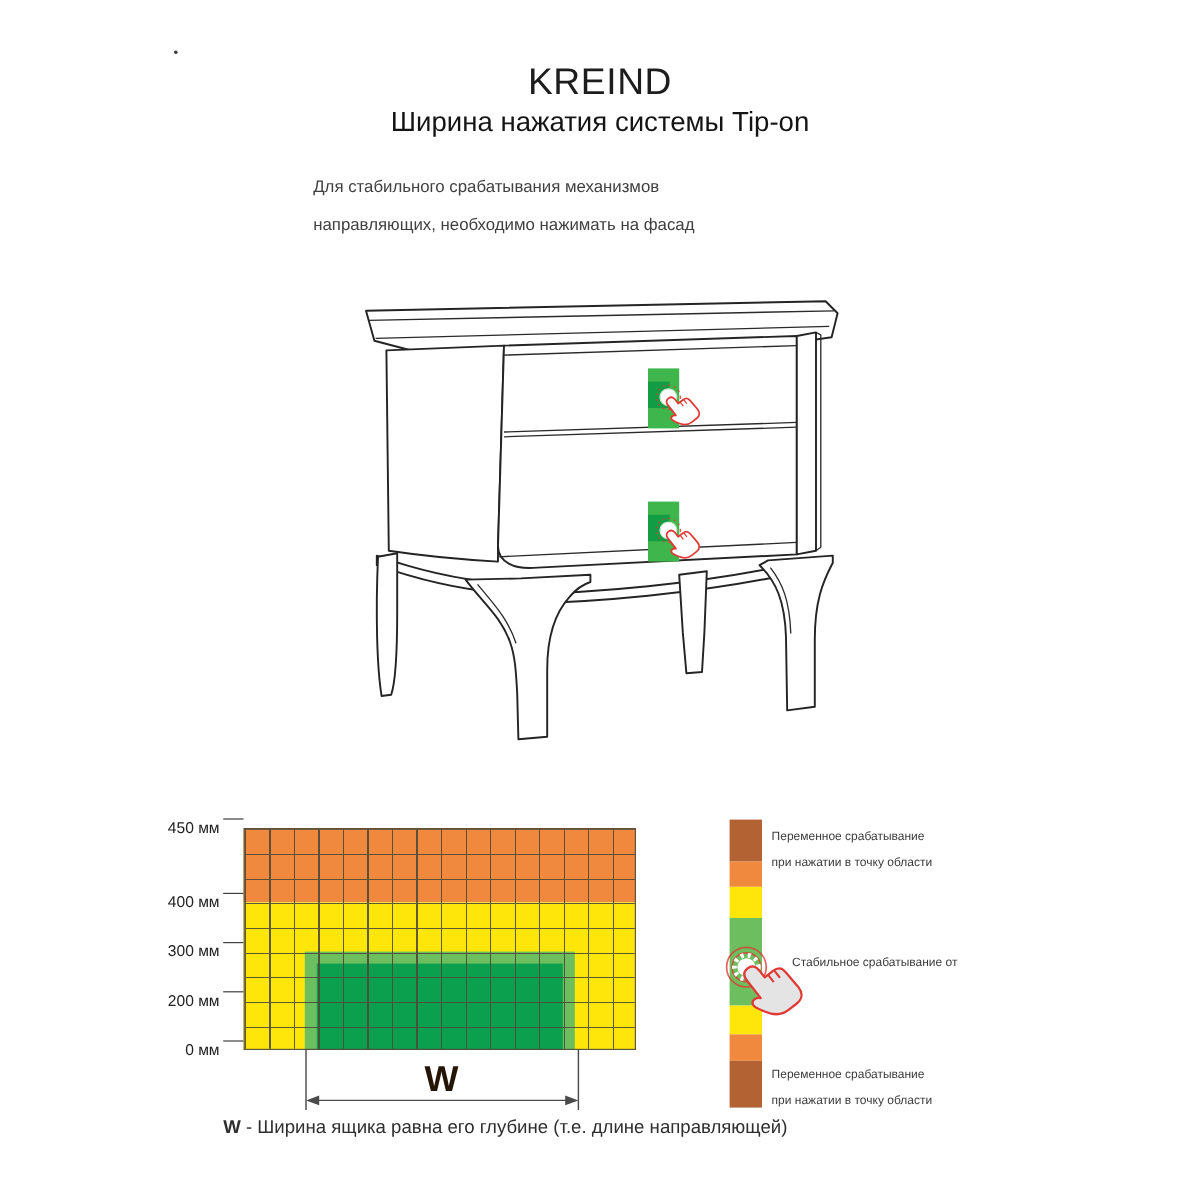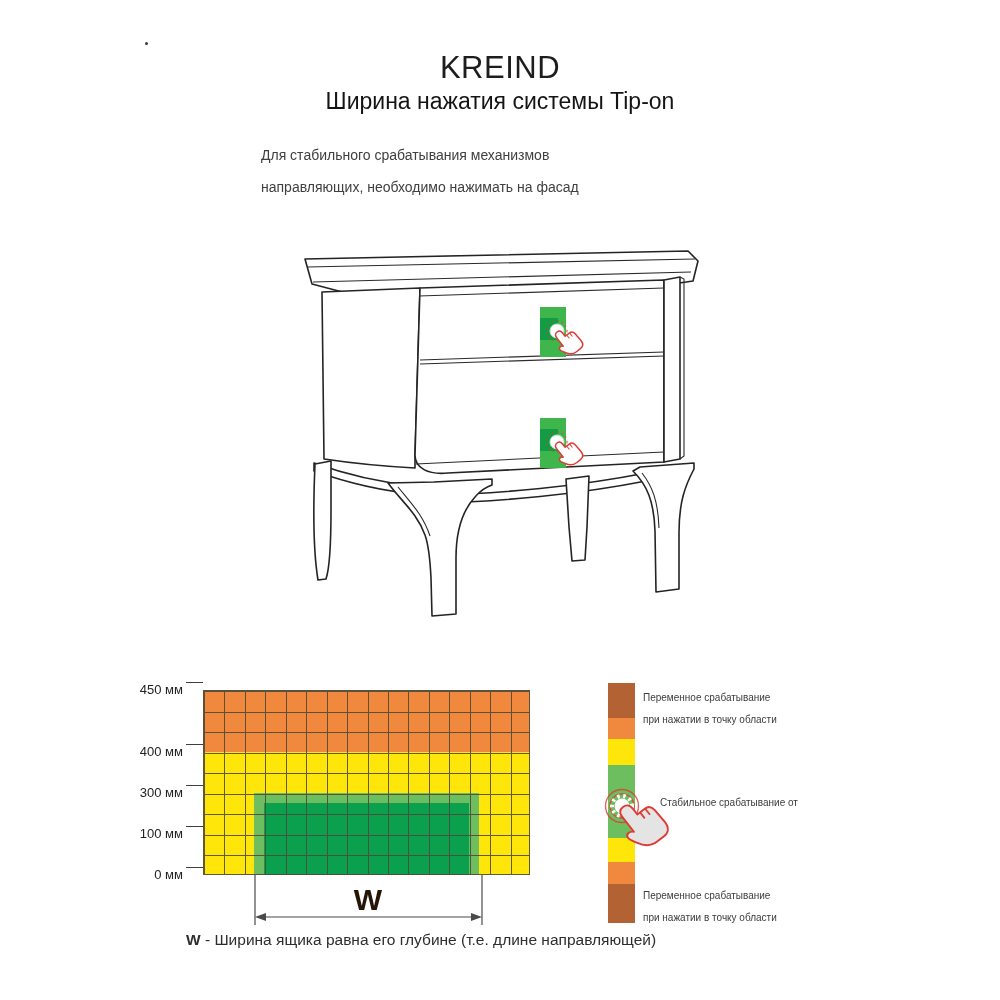--- a/index.html
+++ b/index.html
@@ -125,21 +125,21 @@
     </div>
   <div class="tickrow abs" style="top:743.7px">
     <span class="lbl">400 мм</span>
       <span class="tickline"></span>
     </div>
   <div class="tickrow abs" style="top:784.8px">
     <span class="lbl">300 мм</span>
       <span class="tickline"></span>
     </div>
   <div class="tickrow abs" style="top:825.9px">
-    <span class="lbl">100 мм</span>
+    <span class="lbl">200 мм</span>
       <span class="tickline"></span>
     </div>
   <div class="tickrow abs" style="top:867px">
     <span class="lbl">0 мм</span>
       <span class="tickline"></span>
     </div>
 
   <div class="abs zone-grid">
     <div class="zone z-orange"></div>
     <div class="zone z-yellow"></div>

